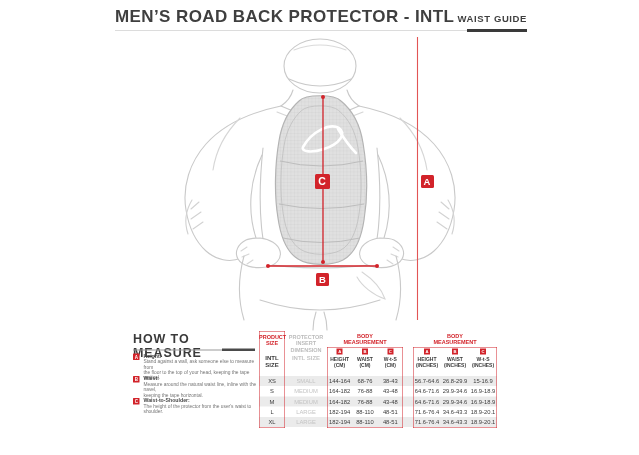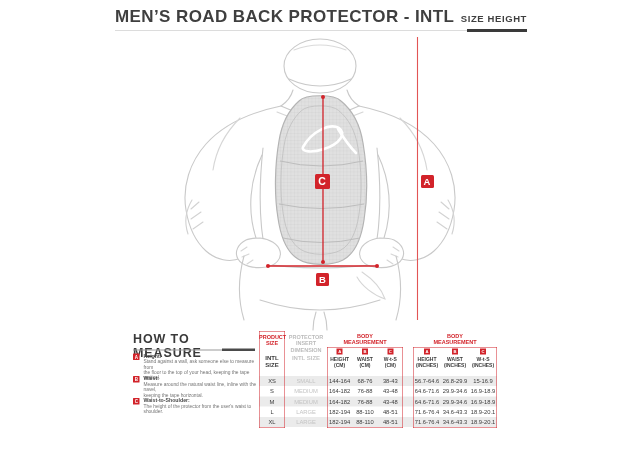--- a/index.html
+++ b/index.html
@@ -66,21 +66,21 @@
          text-align:center;line-height:1.18;}
   .sc1{left:136px;width:50.6px;} .sc2{left:186.6px;width:50.6px;} .sc3{left:237.2px;width:50.8px;}
   .sc4{left:308px;width:56px;} .sc5{left:364px;width:56px;} .sc6{left:420px;width:56px;}
 </style>
 </head>
 <body>
 
 <div class="canvas">
 
   <div class="page-title">MEN’S ROAD BACK PROTECTOR - INTL</div>
-  <div class="size-guide">SIZE HEIGHT</div>
+  <div class="size-guide">WAIST GUIDE</div>
   <div class="hdr-rule"></div>
   <div class="hdr-rule-dark"></div>
 
   <svg class="fig-svg" viewBox="0 0 639 455">
     <defs>
       <pattern id="mesh" width="3.5" height="3.5" patternUnits="userSpaceOnUse">
         <path d="M0 0H3.5 M0 0V3.5" stroke="#c3c3c3" stroke-width="0.35" fill="none"></path>
       </pattern>
       <path id="prot" d="M 299 101 C 306 94 334 94 341 101 C 352 110 360 124 363 143
                          C 367 167 368 196 364 220 C 361 240 354 254 343 260

